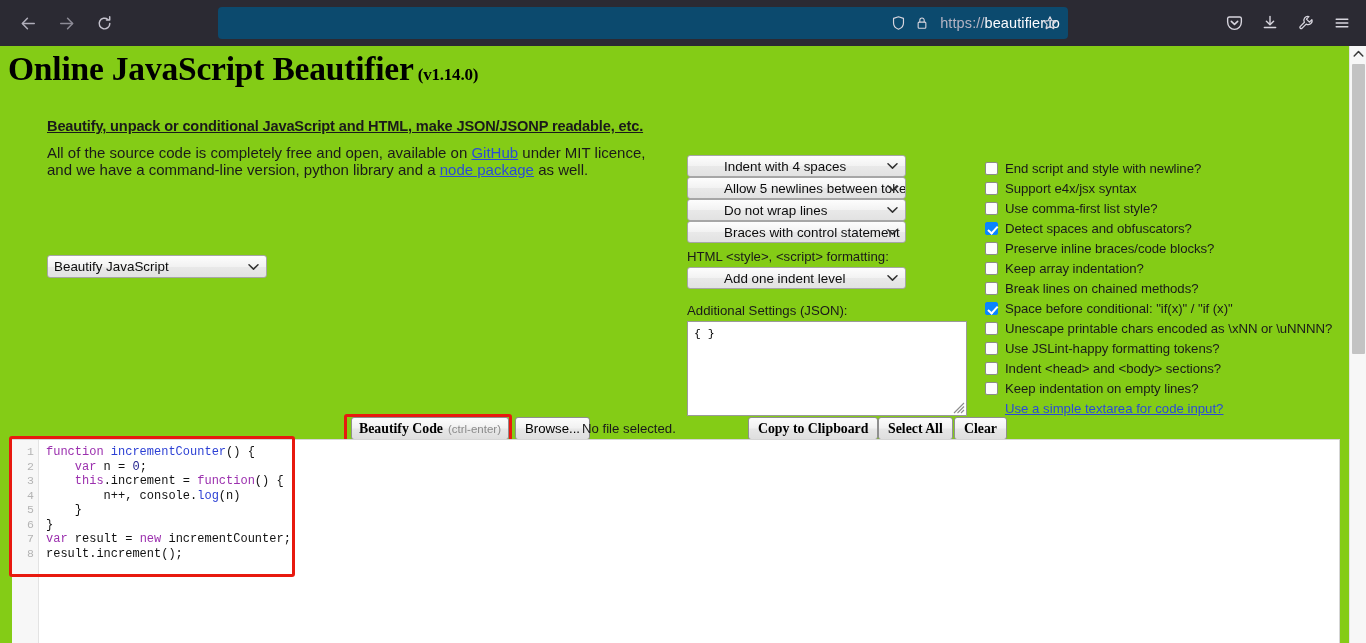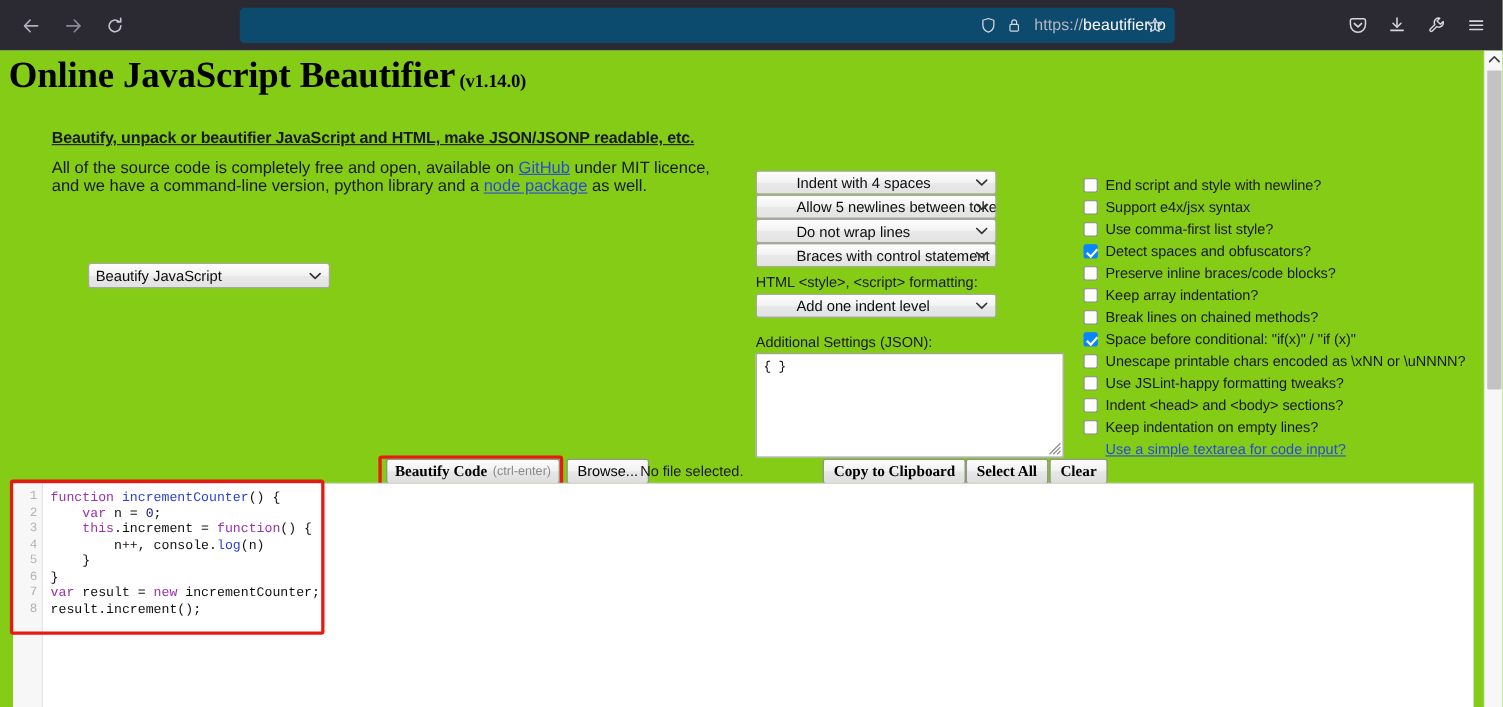--- a/index.html
+++ b/index.html
@@ -98,22 +98,22 @@
   }
   #intro-para {
     margin-top: 10px;
     font-size: 15px;
     color: #1a1a1a;
     line-height: 17px;
   }
   #intro-para a { color: #2a4bd7; text-decoration: underline; }
 
   #mode-select {
-    position: absolute; left: 47px; top: 193px;
-    width: 220px; height: 23px; margin-left: 33px;
+    position: absolute; left: 47px; top: 209px;
+    width: 220px; height: 23px;
   }
 
   
   .sel {
     position: relative;
     background: linear-gradient(180deg, #fdfdfd 0%, #f2f2f2 50%, #e9e9e9 51%, #e2e2e2 100%);
     border: 1px solid #a6a6a6;
     border-radius: 3px;
     font-size: 13.4px;
     color: #0c0c0d;
@@ -375,21 +375,21 @@
   </div>
 </div>
 
 <div id="page">
 
   <div id="page-title">
     <span>Online JavaScript Beautifier</span><span class="version">(v1.14.0)</span>
   </div>
 
   <div id="intro-block">
-    <div id="intro-headline">Beautify, unpack or beautifier JavaScript and HTML, make JSON/JSONP readable, etc.</div>
+    <div id="intro-headline">Beautify, unpack or conditional JavaScript and HTML, make JSON/JSONP readable, etc.</div>
     <div id="intro-para">
       <span>All of the source code is completely free and open, available on </span><a href="#">GitHub</a><span> under MIT licence,</span><br>
       <span>and we have a command-line version, python library and a </span><a href="#">node package</a><span> as well.</span>
     </div>
   </div>
 
   <div class="sel" id="mode-select">
     <span>Beautify JavaScript</span>
     <svg class="chev" viewBox="0 0 11 7">
       <path d="M1 1.2 L5.5 5.6 L10 1.2" fill="none" stroke="#333" stroke-width="1.5" stroke-linecap="round" stroke-linejoin="round"></path>
@@ -477,21 +477,21 @@
       <div class="chk-row">
         <span class="cbox checked"></span>
         <span class="chk-label">Space before conditional: "if(x)" / "if (x)"</span>
       </div>
       <div class="chk-row">
         <span class="cbox"></span>
         <span class="chk-label">Unescape printable chars encoded as \xNN or \uNNNN?</span>
       </div>
       <div class="chk-row">
         <span class="cbox"></span>
-        <span class="chk-label">Use JSLint-happy formatting tweaks?</span>
+        <span class="chk-label">Use JSLint-happy formatting tokens?</span>
       </div>
       <div class="chk-row">
         <span class="cbox"></span>
         <span class="chk-label">Indent &lt;head&gt; and &lt;body&gt; sections?</span>
       </div>
       <div class="chk-row">
         <span class="cbox"></span>
         <span class="chk-label">Keep indentation on empty lines?</span>
       </div>
       <div class="chk-row">

